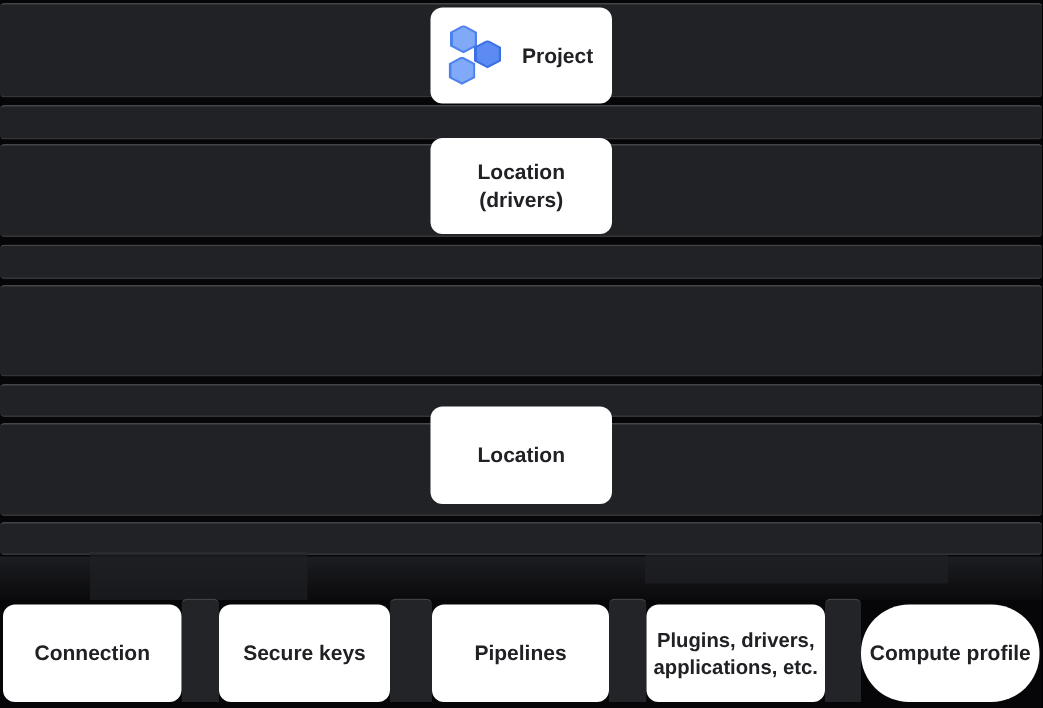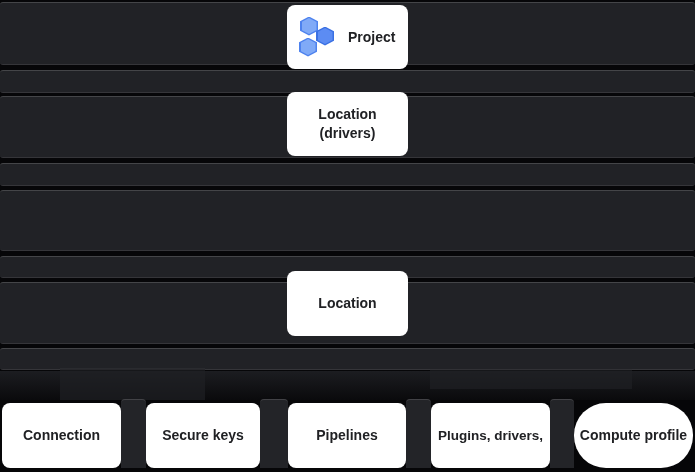--- a/index.html
+++ b/index.html
@@ -122,20 +122,21 @@
     <span>Connection</span>
   </div>
 
   <div class="node" style="left:288px;top:403px;width:118px;height:65px;text-align:center;">
     <span>Pipelines</span>
   </div>
 
   <div class="node plugins" style="left:431px;top:403px;width:119px;height:65px;">
     <span class="stack">
       <span>Plugins, drivers,</span>
+      <span>applications, etc.</span>
     </span>
   </div>
 
   <div class="node" style="left:574px;top:403px;width:119px;height:65px;border-radius:32px;">
     <span>Compute profile</span>
   </div>
 
 </div>
 
 </body></html>

